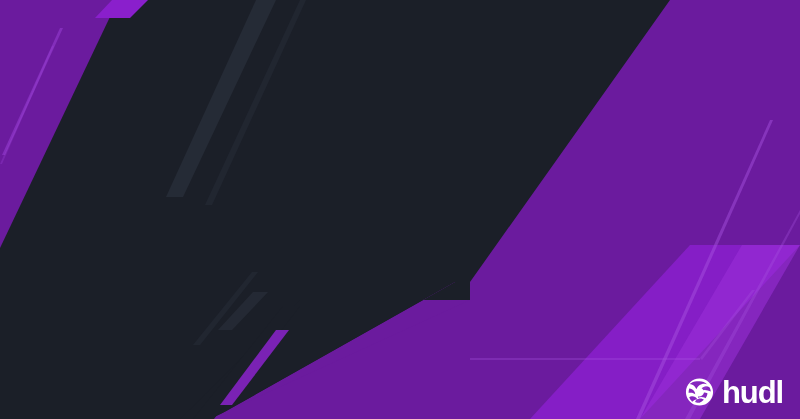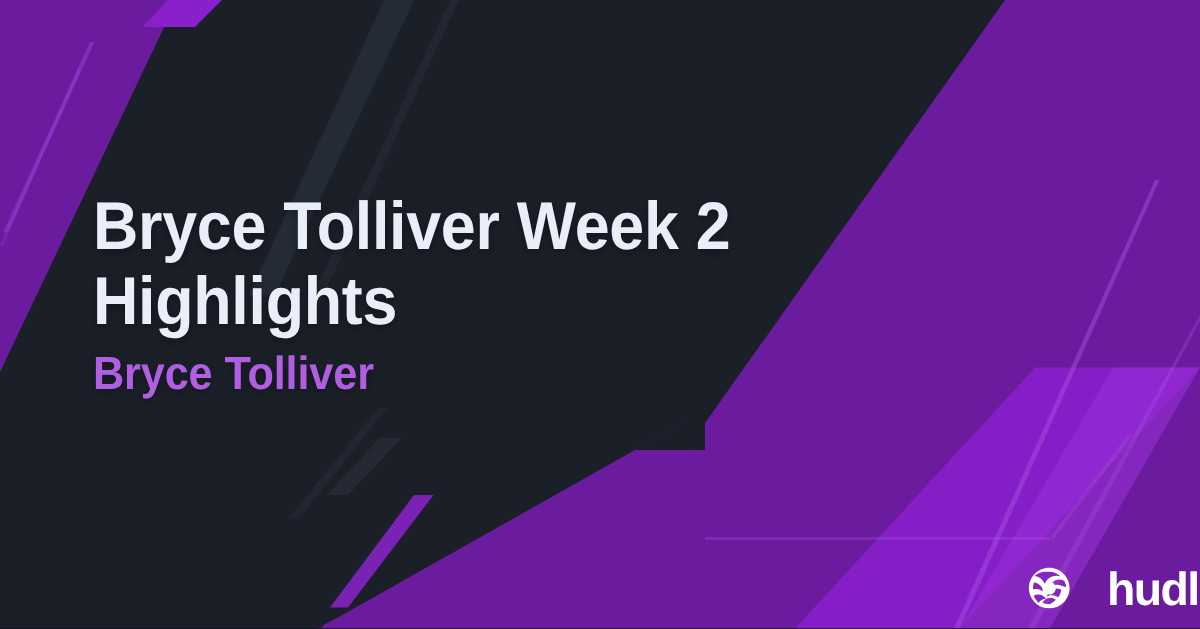--- a/index.html
+++ b/index.html
@@ -53,21 +53,21 @@
     transform: scaleX(0.93);
     transform-origin: left center;
     text-shadow: 0 2px 6px rgba(0,0,0,0.3);
   }
   #logo {
     position: absolute;
     left: 684px;
     top: 377px;
     display: flex;
     align-items: center;
-    gap: 23px;
+    gap: 7px;
     z-index: 6;
   }
   #logo-mark {
     width: 31px;
     height: 31px;
     display: block;
   }
   #logo-word {
     font-family: "Liberation Sans", sans-serif;
     font-size: 31px;
@@ -112,25 +112,20 @@
 
     <polygon points="690,245 800,245 640,419 530,419" fill="#8a1fcc" opacity="0.85"></polygon>
     <polygon points="742,245 800,245 700,419 640,419" fill="#9b2fd8" opacity="0.55"></polygon>
 
     <polygon points="770,120 773,120 640,419 636,419" fill="#a855e0" opacity="0.45"></polygon>
     <polygon points="800,210 800,214 690,419 685,419" fill="#a855e0" opacity="0.3"></polygon>
     <polygon points="470,358 700,358 700,360 470,360" fill="#a855e0" opacity="0.3"></polygon>
     <polygon points="700,358 752,290 755,290 702,360" fill="#a855e0" opacity="0.28"></polygon>
   </svg>
 
-  <div id="text-block">
-    <h1 id="title">Bryce Tolliver Week 2
-Highlights</h1>
-    <div id="subtitle">Bryce Tolliver</div>
-  </div>
 
   <div id="logo">
     <svg id="logo-mark" viewBox="0 0 64 64">
       <path fill="#ffffff" d="M32 3C16.5 3 4 15.5 4 31c0 10.6 5.9 19.9 14.6 24.6 1.3.7 2.7 1.3 4.1 1.7C25.6 58.1 28.7 58.7 32 58.7c3.3 0 6.4-.6 9.3-1.4 1.4-.4 2.8-1 4.1-1.7C54.1 50.9 60 41.6 60 31 60 15.5 47.5 3 32 3zm0 5.6c6.1 0 11.6 2.5 15.6 6.5-3.6-1.3-7.6-1.4-11.4-.1-5.3 1.8-9.1 5.9-10.6 10.7-1.4-4.5-4.8-8.3-9.6-10.2-1.4-.6-2.9-.9-4.4-1.1 4-3.6 9.2-5.8 15-5.8zM9.6 31c0-2.6.5-5.2 1.3-7.5 1.9.1 3.8.6 5.6 1.6 4.2 2.3 6.7 6.4 7 10.7-3.3-2.8-7.8-4.1-12.3-3.2-.5.1-1.1.2-1.6.4 0-.7 0-1.3 0-2zm6.7 19.1c-2.5-2.3-4.5-5.2-5.6-8.5 1.6-1 3.5-1.6 5.5-1.7 4.8-.3 9.1 2.1 11.4 5.9-3.8.3-7.5 2-10.2 5-.4.4-.7.9-1.1 1.3zm15.7 3.3c-3.3 0-6.4-.7-9.2-2 .6-1.4 1.5-2.7 2.7-3.8 3.5-3.2 8.4-3.9 12.5-2.3 1.1.4 2.1 1 3 1.7-2.7 2.8-5.8 5-9 6.4-.1 0 0 0 0 0zm12.1-9.6c-.7-.5-1.5-1-2.3-1.4-4.3-2-9.2-1.6-13 .7.6-4.3 3.3-8.2 7.6-10.1 4-1.8 8.4-1.5 12 .4-.3 4-1.8 7.6-4.3 10.4zm5-15.9c-4-1.7-8.7-1.7-12.9.2-1 .4-1.9 1-2.7 1.6.5-3.9 3-7.5 6.9-9.3 4.3-2 9.1-1.3 12.6 1.3 1.3 2.6 2.1 5.4 2.4 8.4-1.9-.9-4.1-1.6-6.3-2.2z"></path>
       <circle fill="#ffffff" cx="32" cy="31" r="9"></circle>
     </svg>
     <span id="logo-word">hudl</span>
   </div>
 
 </div>

